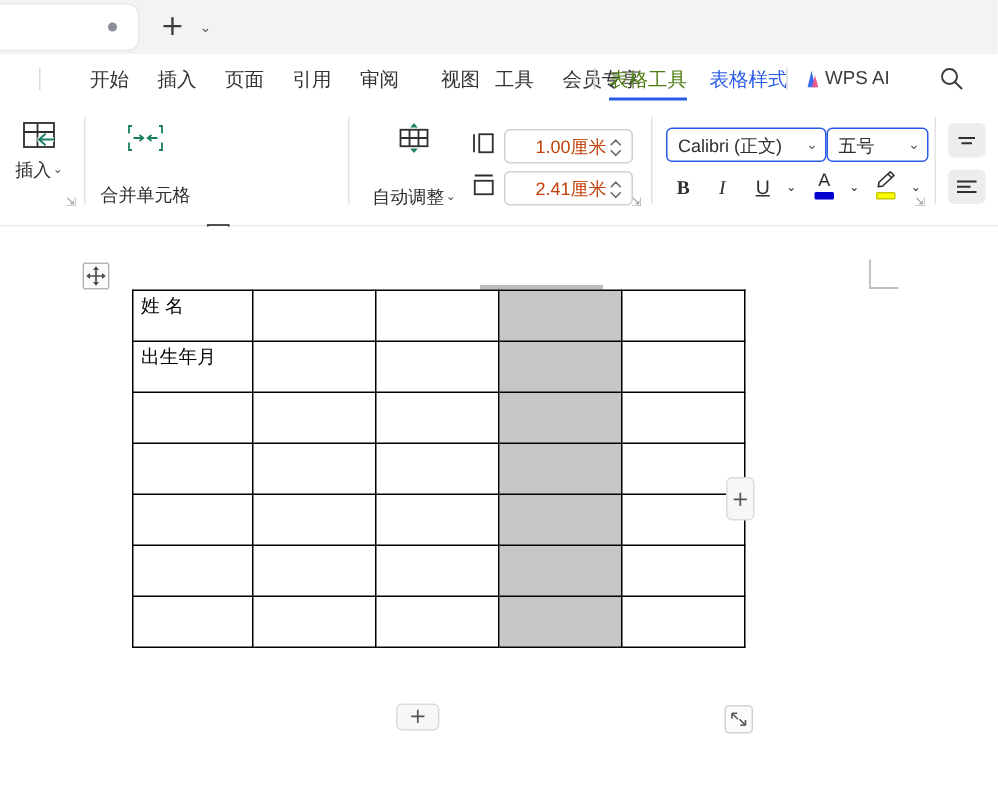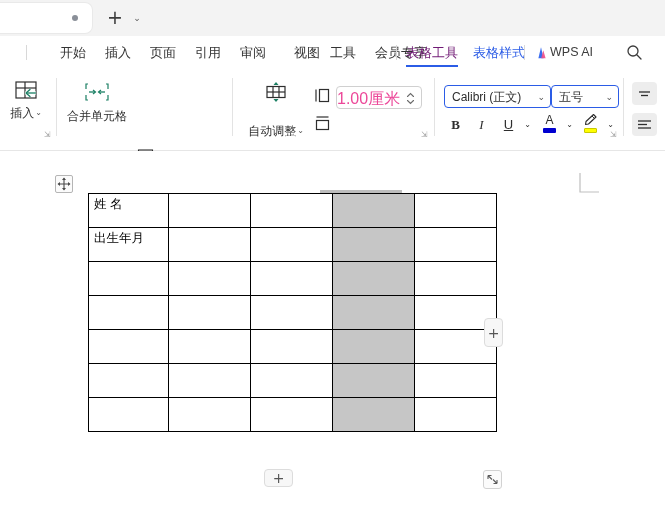--- a/index.html
+++ b/index.html
@@ -44,21 +44,21 @@
   .rt-sep {
     position: absolute; top: 9px; width: 1px; height: 15px; background: #d8d8d8;
   }
   .rt {
     position: absolute; top: 7px; height: 19px;
     font-size: 13px; color: #333333; white-space: nowrap;
     line-height: 19px;
   }
   .rt.blue { color: #2b5ce6; }
   .rt.active {
-    color: #701a75;
+    color: #4d7c0f;
   }
   .rt.active::after {
     content: ""; position: absolute; left: 0; right: 0; bottom: -5px;
     height: 2px; background: #2b5ce6;
   }
   .wpsai {
     position: absolute; top: 7px; left: 550px;
     font-size: 12.5px; color: #3c3c3c; line-height: 19px; white-space: nowrap;
   }
   .wpsai-mark {
@@ -94,22 +94,22 @@
     font-size: 12px; color: #2e2e2e; line-height: 22px; vertical-align: top;
   }
   .sm-ico { display: inline-block; vertical-align: top; margin-right: 3px; }
 
   
   .spin {
     position: absolute; width: 86px; height: 23px;
     border: 1px solid #d0d0d0; border-radius: 4px; background: #fff;
   }
   .spin .val {
-    position: absolute; left: 0; top: 0; height: 23px; line-height: 23px;
-    font-size: 16px; color: #ec4899; white-space: nowrap;
+    position: absolute; left: 20px; top: 0; height: 23px; line-height: 23px;
+    font-size: 12px; color: #c2410c; white-space: nowrap;
   }
   .spin .arrows {
     position: absolute; right: 6px; top: 3px; width: 9px; height: 17px;
   }
   .spin-ico { position: absolute; width: 17px; height: 17px; }
 
   
   .fontbox {
     position: absolute; height: 23px; border: 1px solid #2b5ce6;
     border-radius: 4px; background: #fff;
@@ -248,21 +248,21 @@
     <svg width="26" height="22" viewBox="0 0 26 22" style="display:block;margin:0 auto;">
       <path d="M4 3 h-2 v5" fill="none" stroke="#1a7f63" stroke-width="1.2"></path>
       <path d="M22 3 h2 v5" fill="none" stroke="#1a7f63" stroke-width="1.2"></path>
       <path d="M4 19 h-2 v-5" fill="none" stroke="#1a7f63" stroke-width="1.2"></path>
       <path d="M22 19 h2 v-5" fill="none" stroke="#1a7f63" stroke-width="1.2"></path>
       <line x1="5" y1="11" x2="11" y2="11" stroke="#1a7f63" stroke-width="1.3"></line>
       <path d="M9 9 L11.5 11 L9 13" fill="none" stroke="#1a7f63" stroke-width="1.2"></path>
       <line x1="21" y1="11" x2="15" y2="11" stroke="#1a7f63" stroke-width="1.3"></line>
       <path d="M17 9 L14.5 11 L17 13" fill="none" stroke="#1a7f63" stroke-width="1.2"></path>
     </svg>
-    <div class="lbl" style="margin-top:6px;"><span>合并单元格</span></div>
+    <div class="lbl" style="margin-top:20px;"><span>合并单元格</span></div>
   </div>
 
   <div class="sm-btn" style="left:137px; top:79px;">
     <svg class="sm-ico" width="17" height="16" viewBox="0 0 17 16">
       <rect x="1.5" y="3" width="14" height="9" fill="none" stroke="#2e2e2e" stroke-width="1.1"></rect>
       <line x1="1.5" y1="6" x2="15.5" y2="6" stroke="#2e2e2e" stroke-width="1.1"></line>
       <line x1="6" y1="6" x2="6" y2="12" stroke="#2e2e2e" stroke-width="1.1"></line>
       <line x1="11" y1="6" x2="11" y2="12" stroke="#2e2e2e" stroke-width="1.1"></line>
     </svg><span class="lbl">拆分表格</span><span class="chev">⌄</span>
   </div>
@@ -302,20 +302,27 @@
     <svg class="arrows" viewBox="0 0 9 17">
       <path d="M1.5 6.5 L4.5 3.5 L7.5 6.5" fill="none" stroke="#6b6b6b" stroke-width="1.1" stroke-linecap="round"></path>
       <path d="M1.5 10.5 L4.5 13.5 L7.5 10.5" fill="none" stroke="#6b6b6b" stroke-width="1.1" stroke-linecap="round"></path>
     </svg>
   </div>
 
   <svg class="spin-ico" style="left:314px; top:47px;" viewBox="0 0 17 17">
     <line x1="2.5" y1="2" x2="14.5" y2="2" stroke="#2e2e2e" stroke-width="1.2"></line>
     <rect x="2.5" y="5.5" width="12" height="9" fill="none" stroke="#2e2e2e" stroke-width="1.2"></rect>
   </svg>
+  <div class="spin" style="left:336px; top:46px;">
+    <div class="val">2.41厘米</div>
+    <svg class="arrows" viewBox="0 0 9 17">
+      <path d="M1.5 6.5 L4.5 3.5 L7.5 6.5" fill="none" stroke="#6b6b6b" stroke-width="1.1" stroke-linecap="round"></path>
+      <path d="M1.5 10.5 L4.5 13.5 L7.5 10.5" fill="none" stroke="#6b6b6b" stroke-width="1.1" stroke-linecap="round"></path>
+    </svg>
+  </div>
   <div class="dlg-arrow" style="left:421px; top:62px;">⇲</div>
 
   <div class="grp-sep" style="left:434px"></div>
 
   <div class="fontbox" style="left:444px; top:17px; width:107px;">
     <div class="fv">Calibri (正文)</div>
     <div class="fchev">⌄</div>
   </div>
   <div class="fontbox" style="left:551px; top:17px; width:68px;">
     <div class="fv">五号</div>

